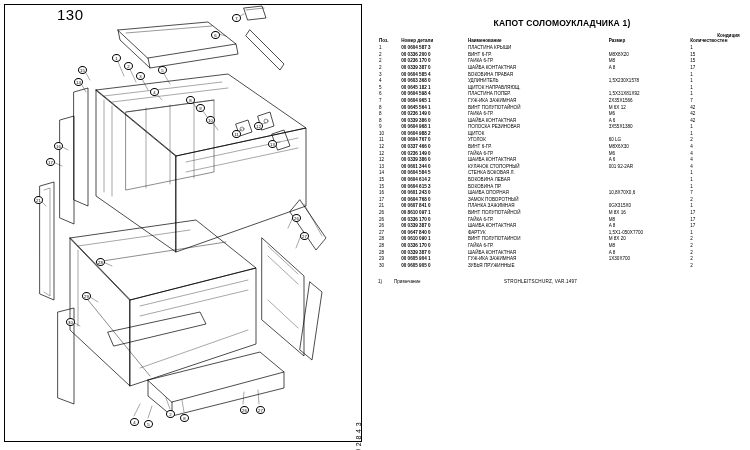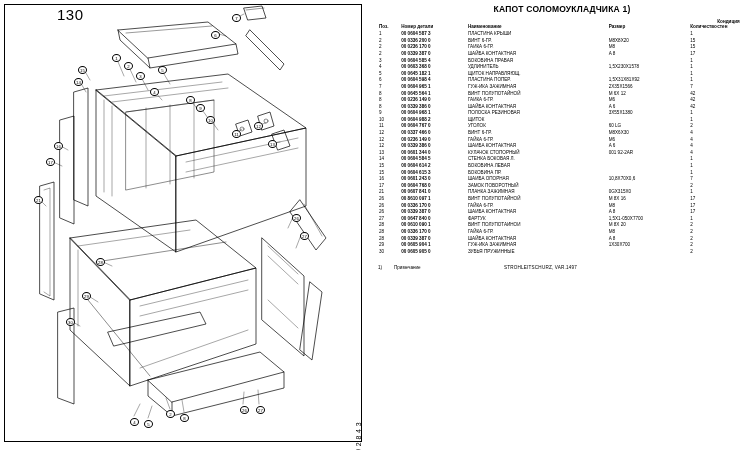--- a/index.html
+++ b/index.html
@@ -76,21 +76,21 @@
   }
 
   
   .table-panel {
     position: absolute;
     left: 374px;
     top: 0;
     width: 376px;
     height: 450px;
     background: #ffffff;
-    padding: 2px 4px 0 4px;
+    padding: 16px 4px 0 4px;
     box-sizing: border-box;
   }
   .table-title {
     text-align: center;
     font-size: 8.5px;
     font-weight: bold;
     margin: 2px 0 5px 0;
     letter-spacing: 0.2px;
   }
   table.parts {

